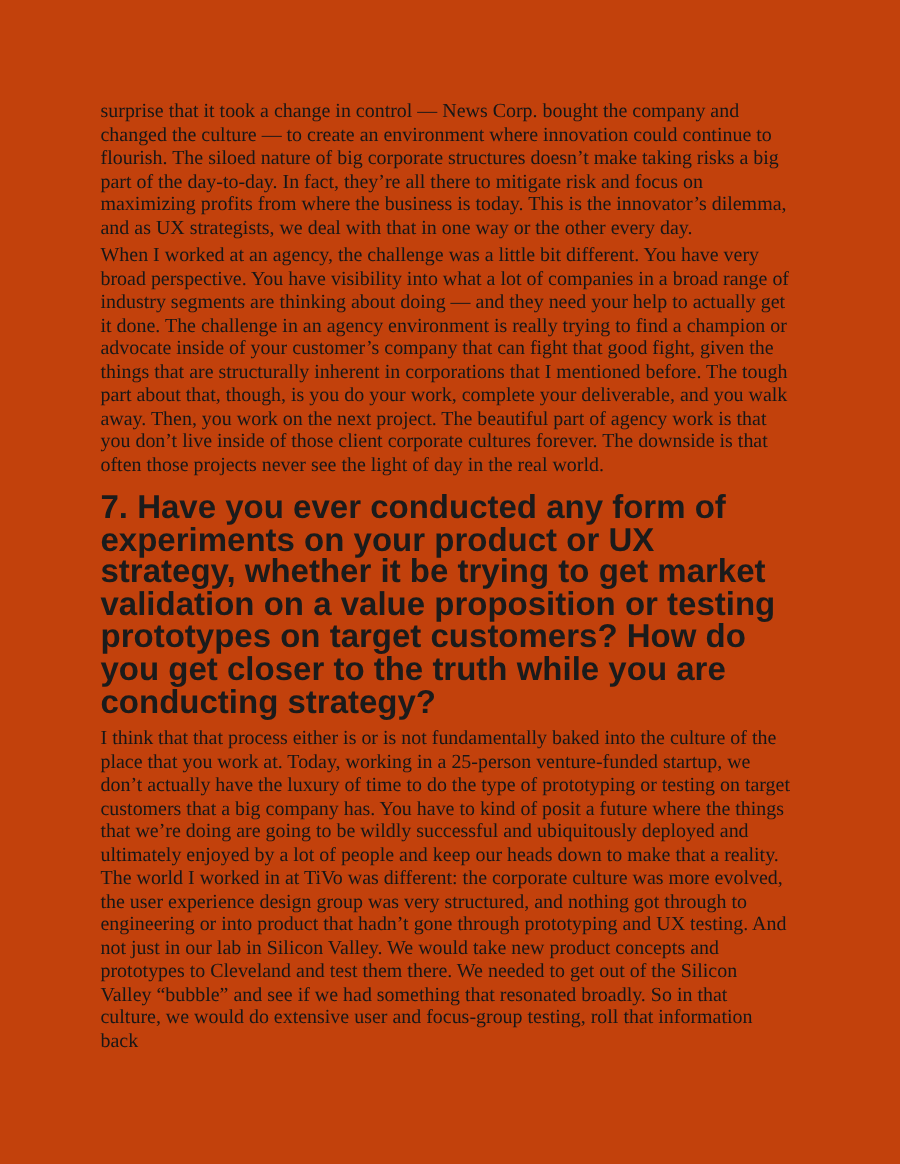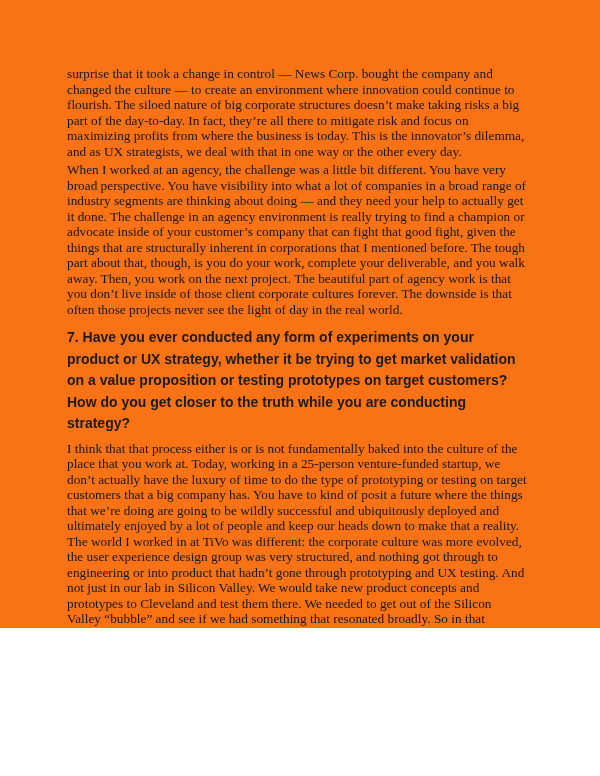--- a/index.html
+++ b/index.html
@@ -4,42 +4,42 @@
 <style>
   * { box-sizing: border-box; }
   html, body {
     margin: 0;
     padding: 0;
     background: #ffffff;
   }
   .page {
     position: relative;
     width: 600px;
-    height: 628px;
-    background: #f97316;
+    height: 776px;
+    background: #c2410c;
     overflow: hidden;
   }
   .content {
     position: absolute;
     left: 67px;
     top: 66px;
     width: 461px;
   }
   .body-para {
     font-family: "Liberation Serif", serif;
     font-size: 13.3px;
     line-height: 15.5px;
     color: #171717;
     margin: 0 0 3px 0;
     text-align: left;
   }
   .question-heading {
     font-family: "Liberation Sans", sans-serif;
     font-weight: bold;
-    font-size: 14px;
+    font-size: 22px;
     line-height: 21.6px;
     color: #1b1b1b;
     margin: 10px 0 6px 0;
     text-align: left;
   }
 </style>
 </head>
 <body>
 
 <div class="page">

